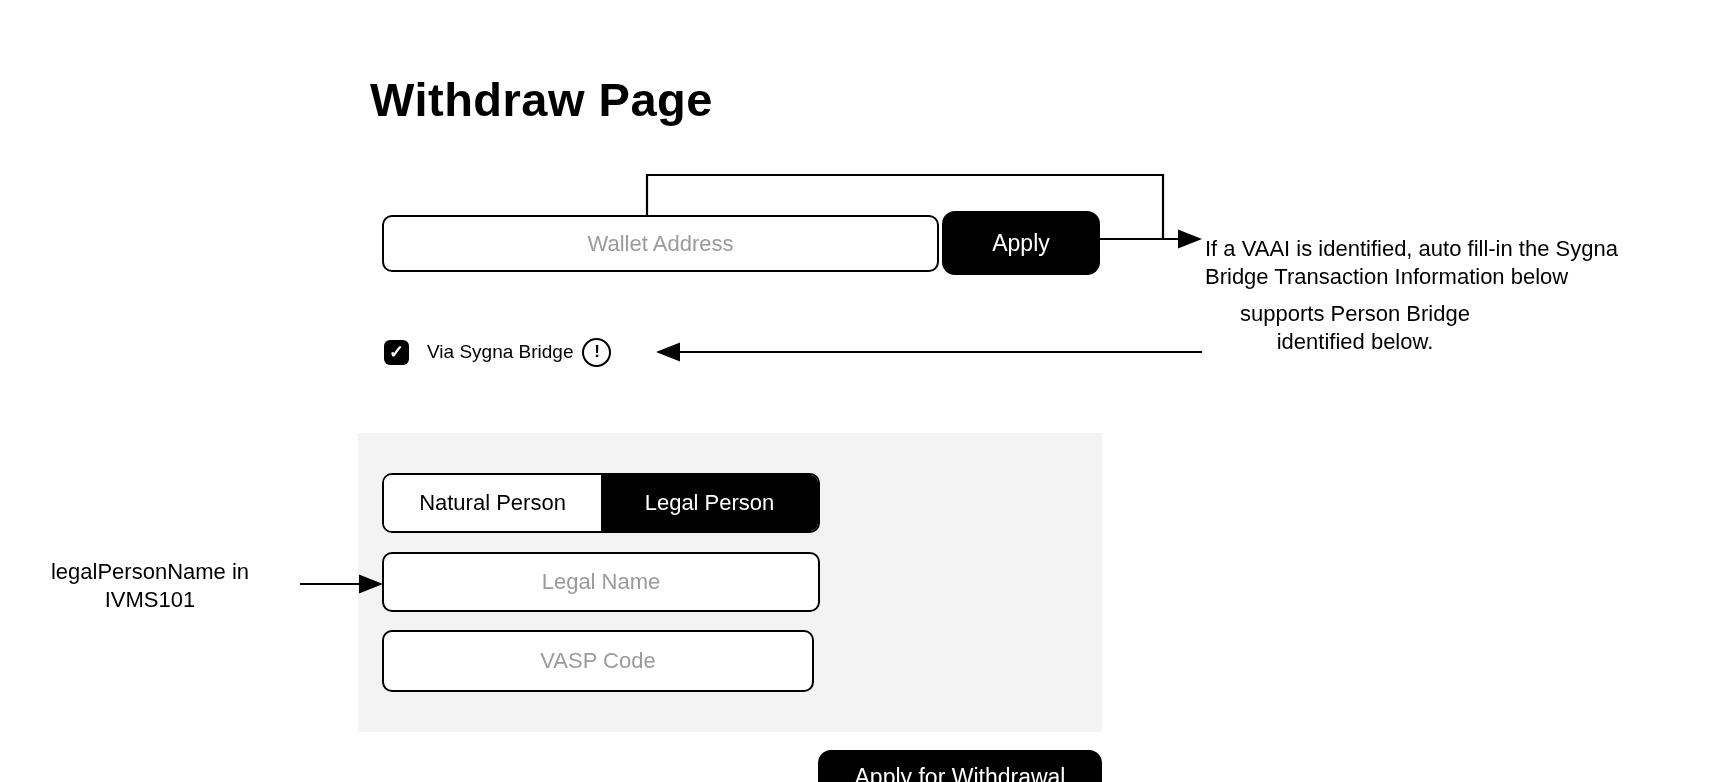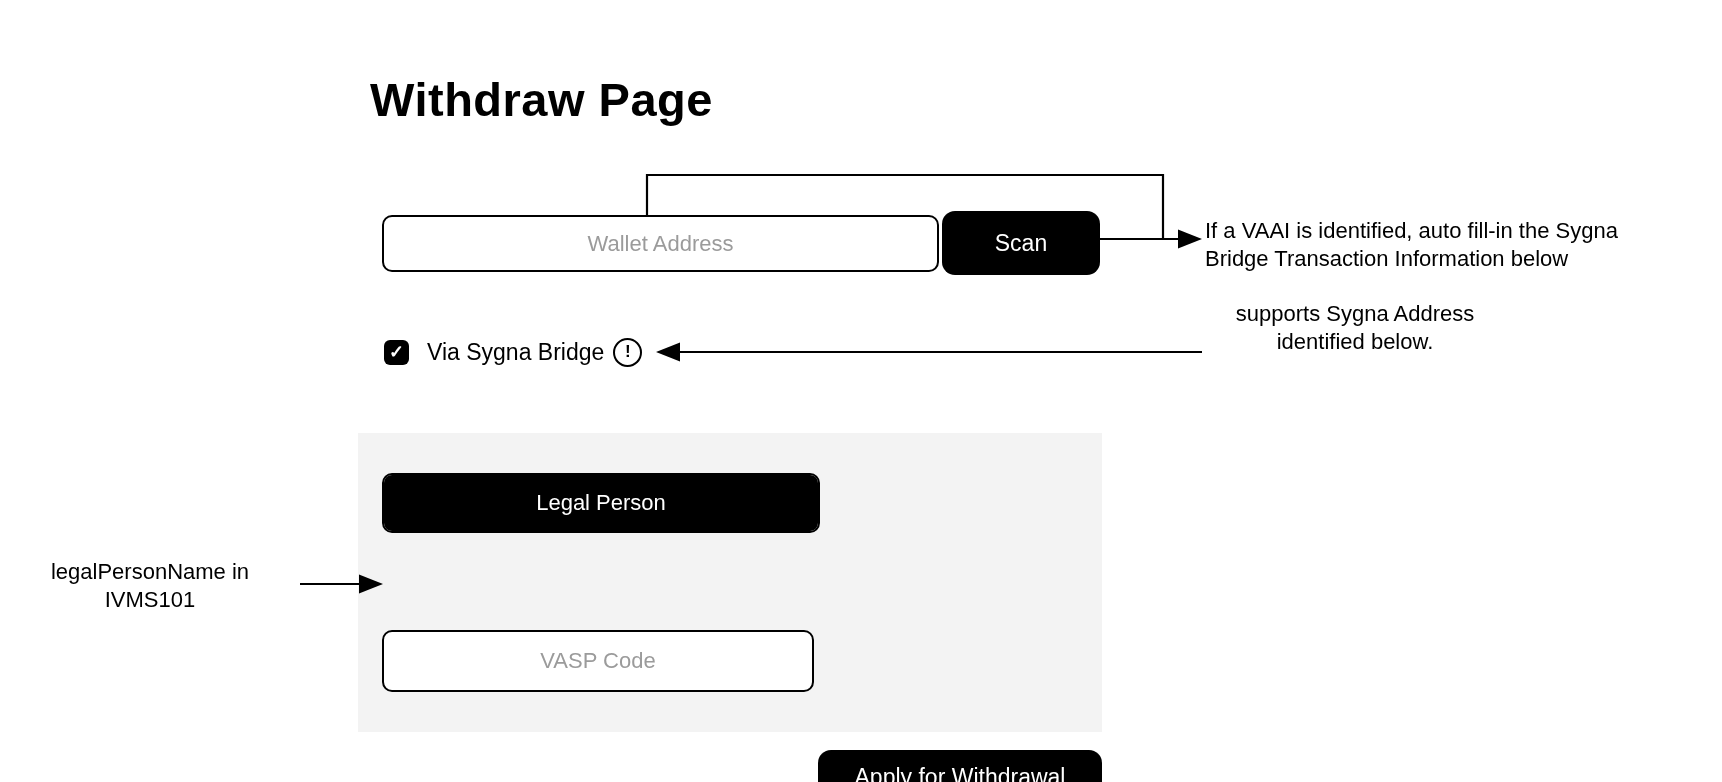--- a/index.html
+++ b/index.html
@@ -57,21 +57,21 @@
     justify-content: center;
   }
   .scan-btn { left: 942px; top: 179px; width: 158px; height: 64px; }
   .apply-btn { left: 818px; top: 718px; width: 284px; height: 55px; }
   .note {
     position: absolute;
     font-size: 22px;
     line-height: 28px;
     color: #000000;
   }
-  .vaai-note { left: 1205px; top: 185px; width: 480px; text-align: left; }
+  .vaai-note { left: 1205px; top: 203px; width: 480px; text-align: left; }
   .vasp-note { left: 1195px; top: 268px; width: 320px; text-align: center; }
   .legal-note { left: 30px; top: 526px; width: 240px; text-align: center; }
   .note .line { display: block; }
   .bridge-row {
     position: absolute;
     left: 384px; top: 302px;
     display: flex;
     align-items: center;
     height: 36px;
   }
@@ -85,21 +85,21 @@
     cursor: pointer;
   }
   .checkbox .check {
     color: #ffffff;
     font-size: 18px;
     font-weight: bold;
     line-height: 1;
   }
   .bridge-label {
     margin-left: 18px;
-    font-size: 23px;
+    font-size: 19px;
     white-space: nowrap;
   }
   .info-icon {
     margin-left: 9px;
     width: 29px; height: 29px;
     border: 2.5px solid #000000;
     border-radius: 50%;
     display: flex;
     align-items: center;
     justify-content: center;
@@ -140,45 +140,47 @@
 </style>
 </head>
 <body>
 
 <div class="canvas">
 
   <h1 class="page-title">Withdraw Page</h1>
 
   <input class="text-input wallet-input" placeholder="Wallet Address" style="">
 
-  <button class="btn scan-btn">Scan</button>
+  <button class="btn scan-btn">Apply</button>
 
   <div class="note vaai-note">If a VAAI is identified, auto fill-in the Sygna Bridge Transaction Information below</div>
 
   <div class="bridge-row">
     <span class="checkbox">
       <span class="check">✓</span>
     </span>
     <span class="bridge-label">Via Sygna Bridge</span>
     <span class="info-icon">
       <span>!</span>
     </span>
   </div>
 
   <div class="note vasp-note">
-    <span class="line">supports Sygna Address</span>
+    <span class="line">supports Person Bridge</span>
     <span class="line">identified below.</span>
   </div>
 
   <div class="panel"></div>
 
   <div class="segmented">
+    <div class="segment unselected">Natural Person</div>
     <div class="segment selected">Legal Person</div>
   </div>
 
+  <input class="text-input legal-name-input" placeholder="Legal Name" style="">
 
   <input class="text-input vasp-code-input" placeholder="VASP Code" style="">
 
   <div class="note legal-note">
     <span class="line">legalPersonName in</span>
     <span class="line">IVMS101</span>
   </div>
 
   <button class="btn apply-btn">Apply for Withdrawal</button>
 

